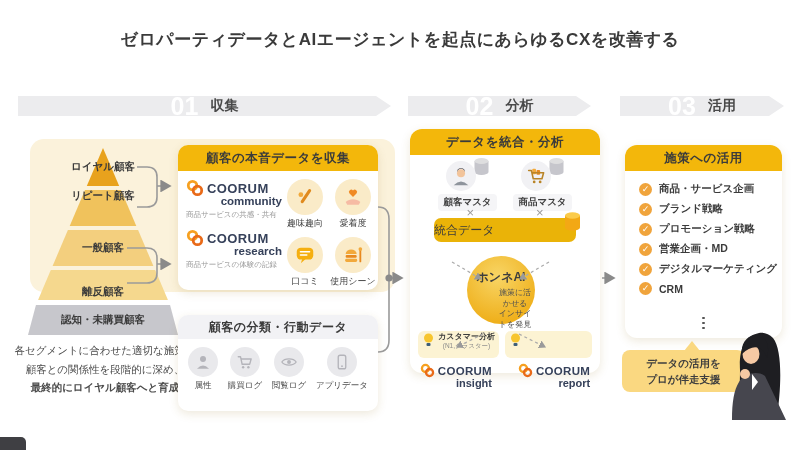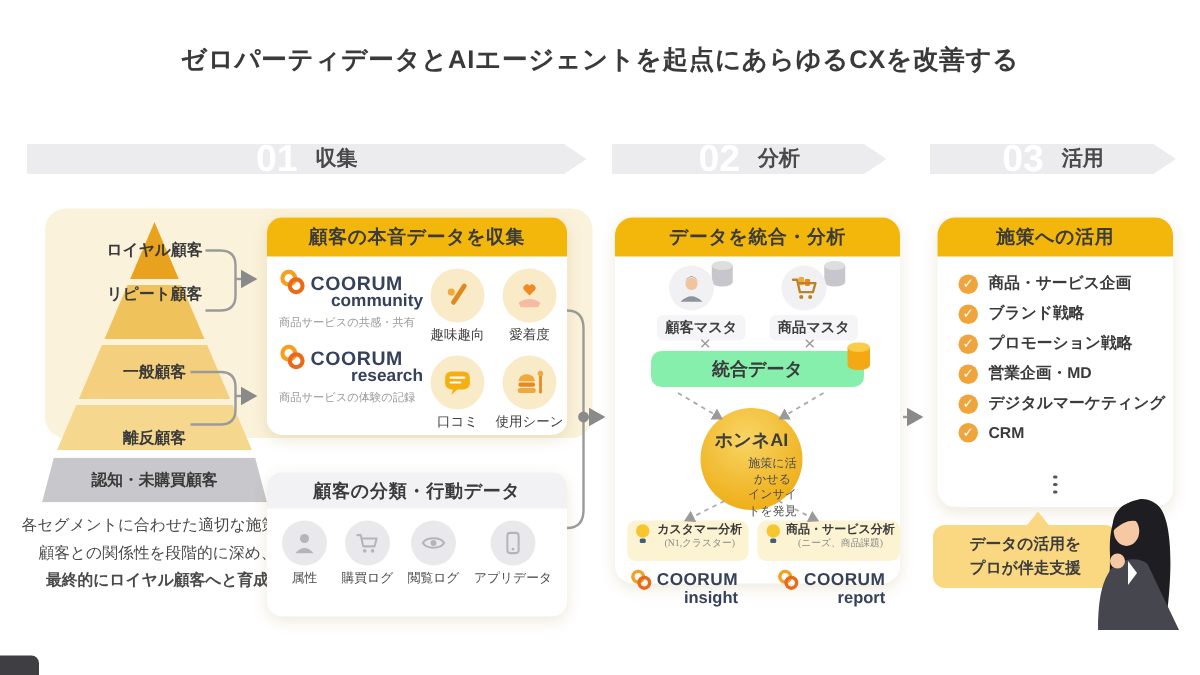--- a/index.html
+++ b/index.html
@@ -65,43 +65,43 @@
   
   .boxB { left:178px; top:315px; width:200px; height:96px; }
   .boxB .card-hdr { height:24px; line-height:24px; font-size:12px; }
   .beh-row { display:flex; justify-content:space-between; padding:8px 10px 0 10px; }
   .beh-item { display:flex; flex-direction:column; align-items:center; }
   .beh-circ { width:30px; height:30px; border-radius:50%; background:#e9e9ec;
               display:flex; align-items:center; justify-content:center; }
   .beh-lbl { font-size:8.5px; color:#4a4a4a; margin-top:3px; white-space:nowrap; }
 
   
-  .boxC { left:410px; top:145px; width:190px; height:244px; border-radius:12px; }
+  .boxC { left:410px; top:129px; width:190px; height:244px; border-radius:12px; }
   .boxC .card-hdr { border-radius:12px 12px 0 0; }
   .masters { position:absolute; left:0; top:30px; width:100%; display:flex; justify-content:center; gap:19px; }
   .master { width:56px; display:flex; flex-direction:column; align-items:center; }
   .m-iconwrap { position:relative; width:44px; height:32px; }
   .m-circ { position:absolute; left:0; bottom:0; width:30px; height:30px; border-radius:50%;
             background:#f1f1f4; display:flex; align-items:center; justify-content:center; }
   .m-cyl { position:absolute; right:0; top:-2px; }
   .m-pill { margin-top:3px; background:#f5f5f7; border-radius:4px; padding:2px 5px;
             font-size:9.5px; font-weight:700; color:#3f3f3f; white-space:nowrap; }
   .cross-row { position:absolute; left:0; top:76px; width:100%; display:flex;
                justify-content:center; gap:62px; }
   .cross-row span { font-size:13px; color:#9a9a9a; }
-  .intbar { position:absolute; left:24px; top:89px; width:142px; height:24px; background:#86efac;
-            border-radius:7px; text-align:center; line-height:24px; font-size:12px; font-weight:700; color:#3b3b3b; }
+  .intbar { position:absolute; left:24px; top:89px; width:142px; height:24px; background:#eab308;
+            border-radius:7px; text-align:left; line-height:24px; font-size:12px; font-weight:400; color:#3b3b3b; }
   .intbar svg { position:absolute; right:-6px; top:-7px; }
   .ai-circle { position:absolute; left:57px; top:127px; width:68px; height:68px; border-radius:50%;
                background:radial-gradient(circle at 45% 30%, #f8d565, #efb01c 75%); text-align:center; z-index:2; }
   .ai-name { margin-top:13px; font-size:12px; font-weight:700; color:#3e3e3e; }
   .ai-desc { font-size:8px; color:#4f4f4f; line-height:10.5px; margin-top:2px;margin-left:28px; }
   .out-boxes { position:absolute; left:8px; top:202px; width:174px; display:flex; gap:6px; }
   .outbox { background:#fcf3d3; border-radius:6px; height:27px; display:flex; align-items:center;
-            gap:3px; padding:0 3px 8px 5px;font-family:Liberation Serif, serif; }
+            gap:3px; padding:0 3px 8px 5px; }
   .outbox-l { flex:0 0 81px; } .outbox-r { flex:1; }
   .outbox-txt { flex:1; display:flex; flex-direction:column; align-items:center; }
   .outbox-lbl { font-size:8px; font-weight:700; color:#3b3b3b; white-space:nowrap; }
   .outbox-sub { font-size:6.5px; color:#8a8a8a; white-space:nowrap; }
   .brands { position:absolute; left:0; top:234px; width:100%; display:flex; justify-content:center; gap:26px; }
   .brandblk { display:flex; flex-direction:column; }
   .brandrow { display:flex; align-items:center; gap:3px; }
   .brand-name { font-size:11.5px; font-weight:700; color:#36415a; letter-spacing:0.3px; }
   .brand-prod { text-align:right; font-size:11px; font-weight:700; color:#36415a; margin-top:-1px; }
 
@@ -364,24 +364,20 @@
         <span class="outbox-txt">
           <span class="outbox-lbl">カスタマー分析</span>
           <span class="outbox-sub">(N1,クラスター)</span>
         </span>
       </div>
       <div class="outbox outbox-r">
         <svg width="11" height="15" viewBox="0 0 11 15">
             <circle cx="5.5" cy="5" r="4.5" fill="#f7c52e"></circle>
             <rect x="3.5" y="10" width="4" height="3" rx="1" fill="#3e5e78"></rect>
           </svg>
-        <span class="outbox-txt">
-          <span class="outbox-lbl">商品・サービス分析</span>
-          <span class="outbox-sub">(ニーズ、商品課題)</span>
-        </span>
       </div>
     </div>
     <div class="brands">
       <div class="brandblk">
         <div class="brandrow">
           <svg viewBox="0 0 22 22" width="15" height="15">
               <circle cx="8" cy="8" r="5.2" fill="none" stroke="#f6a020" stroke-width="3.4"></circle>
               <circle cx="14" cy="14" r="5.2" fill="none" stroke="#e96a18" stroke-width="3.4"></circle>
             </svg>
           <span class="brand-name">COORUM</span>

